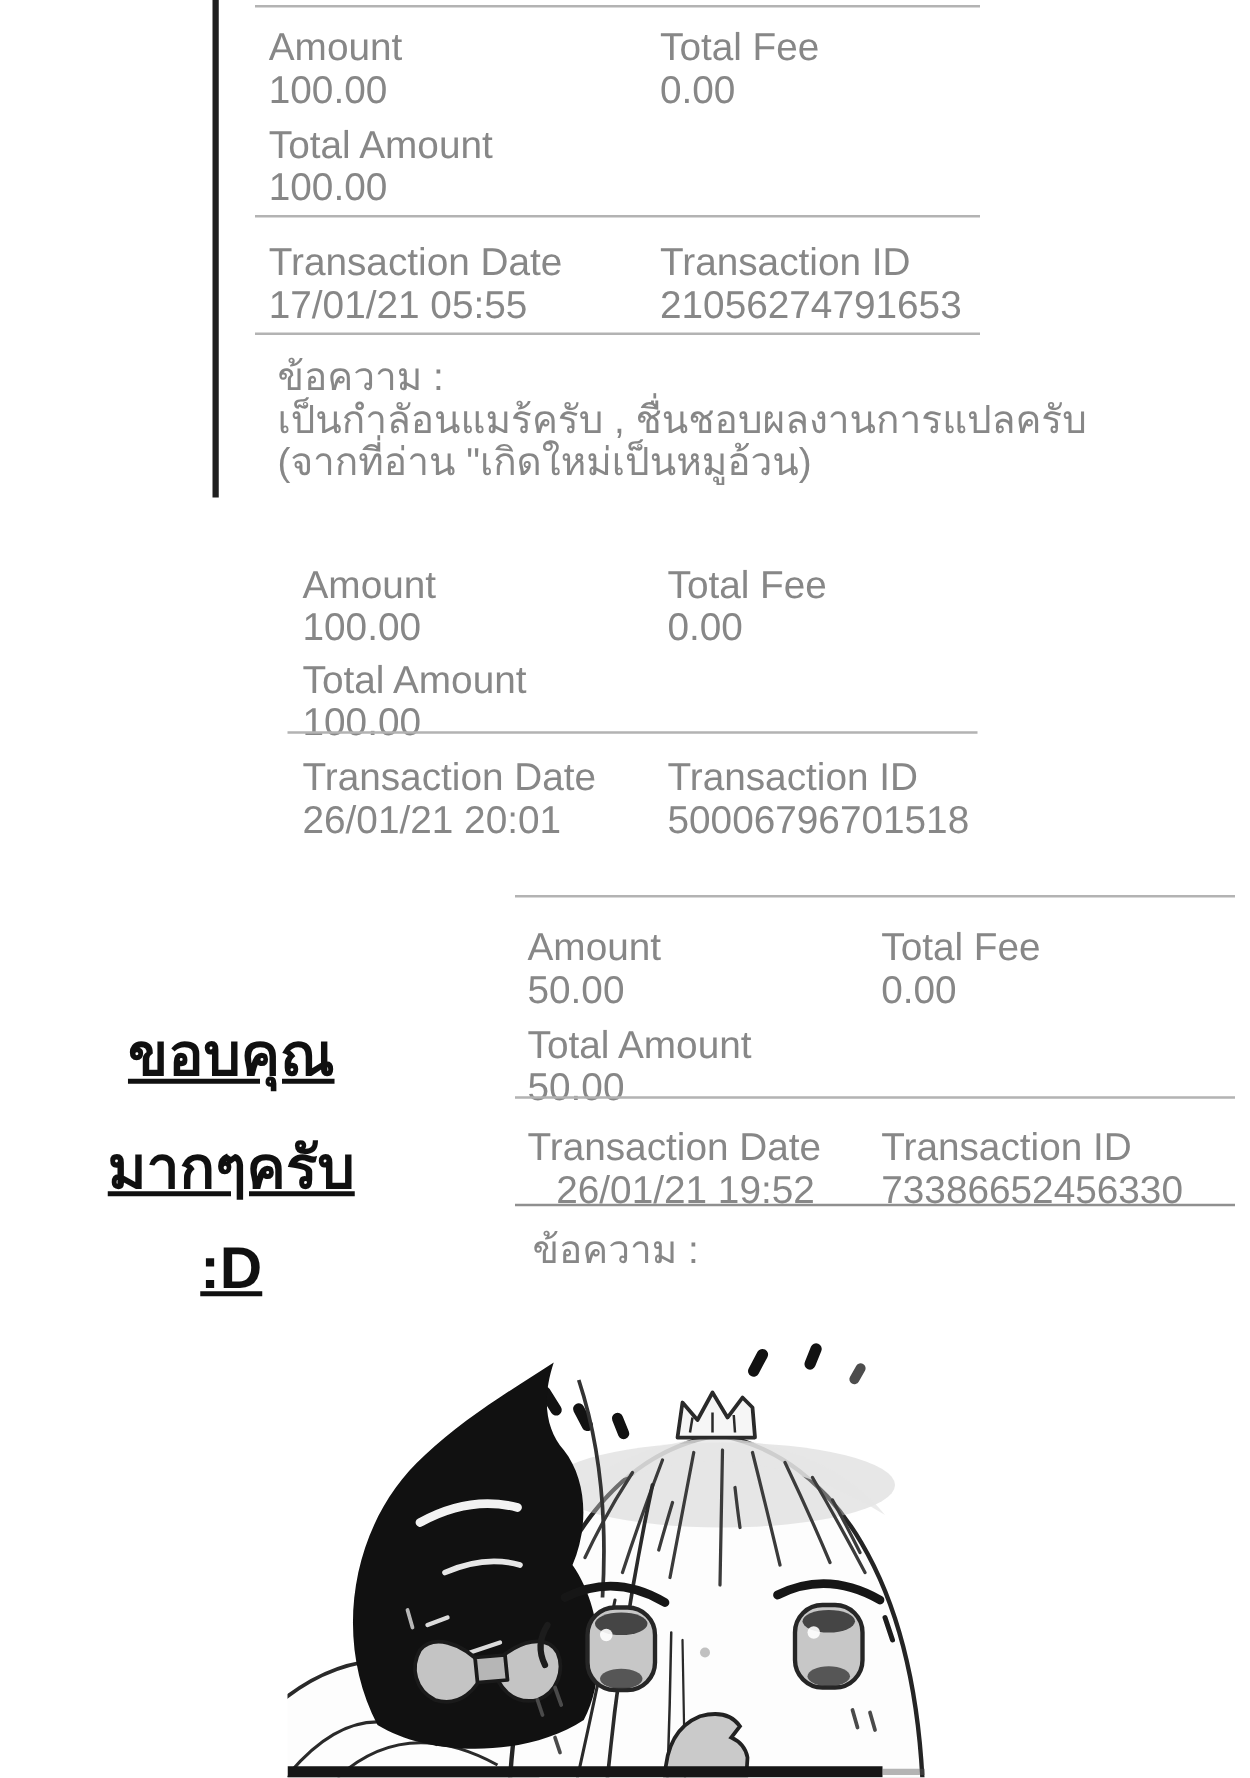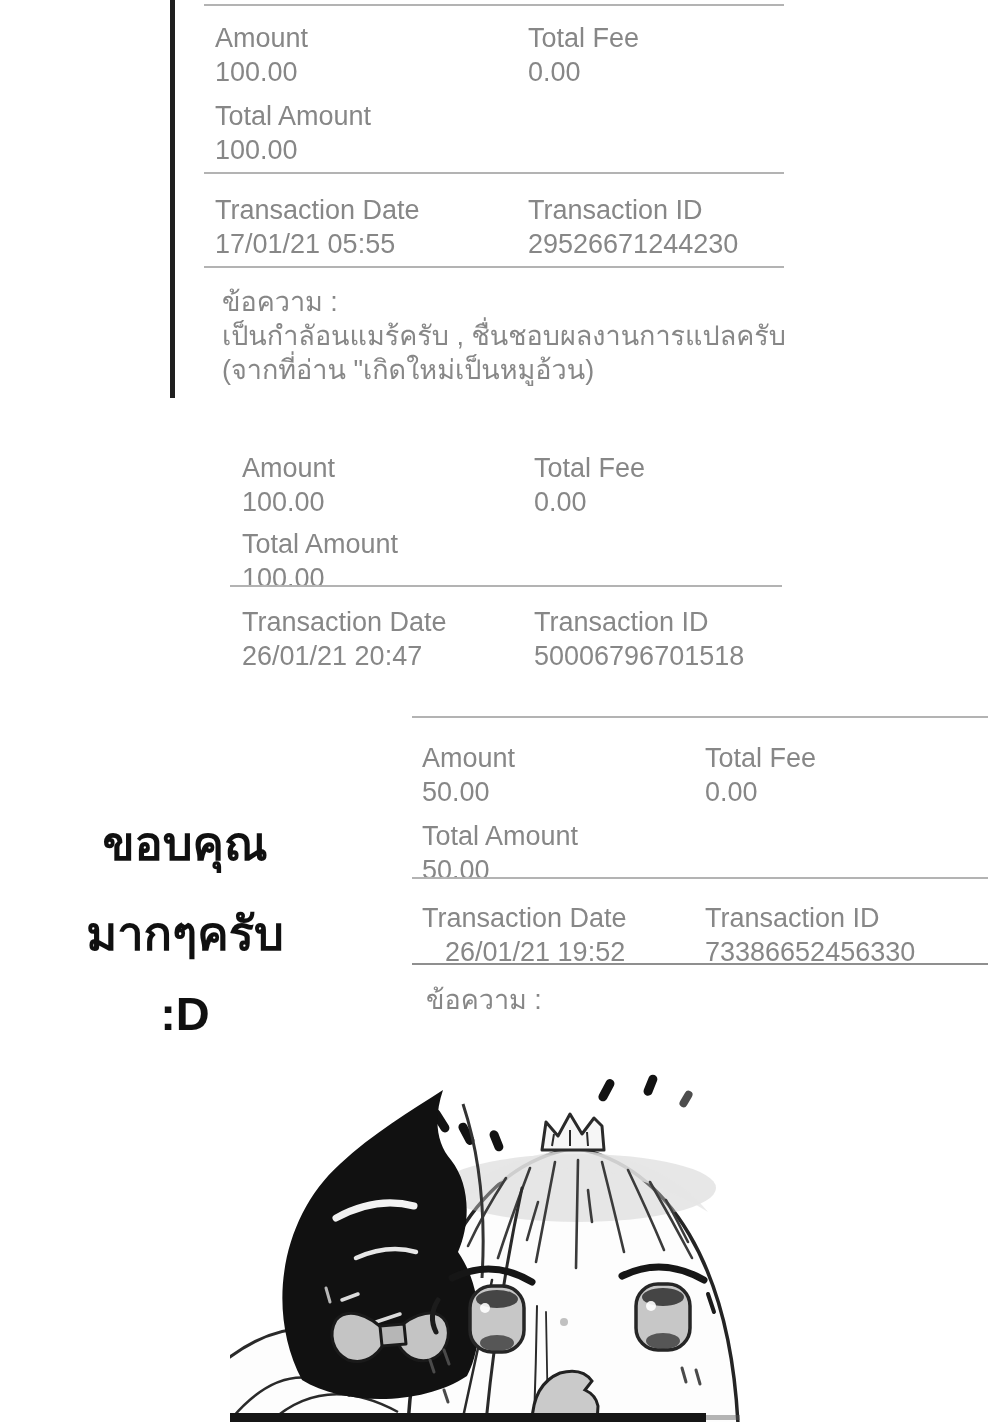--- a/index.html
+++ b/index.html
@@ -5,72 +5,72 @@
   html,body{margin:0;padding:0;}
   body{
     width:1000px;height:1422px;position:relative;overflow:hidden;
     background:#ffffff;
     font-family:"Liberation Sans", sans-serif;
   }
   .abs{position:absolute;}
   
   .vline{left:170px;top:0;width:5px;height:398px;background:#1f1f1f;}
   
-  .rc{color:#878787;font-size:27px;line-height:32px;white-space:nowrap;}
+  .rc{color:#878787;font-size:31px;line-height:32px;white-space:nowrap;}
   .divider{height:2px;background:#b3b3b3;}
   .divider.dark{background:#8f8f8f;}
   
   .r1{left:202px;top:0;width:582px;height:392px;}
   .r1 .col2{left:326px;}
   
   .r2{left:230px;top:440px;width:552px;height:240px;}
   .r2 .col2{left:304px;}
   
   .r3{left:412px;top:716px;width:576px;height:330px;}
   .r3 .col2{left:293px;}
   .thai{font-family:"Liberation Sans", sans-serif;}
   
-  .thanks{color:#101010;font-weight:600;text-align:center;width:260px;left:55px;font-size:47px;}
+  .thanks{color:#101010;font-weight:600;text-align:center;width:260px;left:55px;font-size:47px;text-decoration:underline;}
   
   .illus{left:230px;top:1050px;width:540px;height:372px;}
 </style>
 </head>
 <body>
 
 <div class="abs vline"></div>
 
 <div class="abs r1">
   <div class="abs divider" style="left:2px;top:4px;width:580px;"></div>
   <div class="abs rc" style="left:13px;top:22px;">Amount</div>
   <div class="abs rc" style="left:13px;top:56px;">100.00</div>
   <div class="abs rc col2" style="top:22px;">Total Fee</div>
   <div class="abs rc col2" style="top:56px;">0.00</div>
   <div class="abs rc" style="left:13px;top:100px;">Total Amount</div>
   <div class="abs rc" style="left:13px;top:134px;">100.00</div>
   <div class="abs divider" style="left:2px;top:172px;width:580px;"></div>
   <div class="abs rc" style="left:13px;top:194px;">Transaction Date</div>
   <div class="abs rc" style="left:13px;top:228px;">17/01/21 05:55</div>
   <div class="abs rc col2" style="top:194px;">Transaction ID</div>
-  <div class="abs rc col2" style="top:228px;">29526671244230</div>
+  <div class="abs rc col2" style="top:228px;">21056274791653</div>
   <div class="abs divider" style="left:2px;top:266px;width:580px;"></div>
   <div class="abs rc thai" style="left:20px;top:286px;">ข้อความ :</div>
   <div class="abs rc thai" style="left:20px;top:320px;">เป็นกำลัอนแมร้ครับ , ชื่นชอบผลงานการแปลครับ</div>
   <div class="abs rc thai" style="left:20px;top:354px;">(จากที่อ่าน "เกิดใหม่เป็นหมูอ้วน)</div>
 </div>
 
 <div class="abs r2">
   <div class="abs rc" style="left:12px;top:12px;">Amount</div>
   <div class="abs rc" style="left:12px;top:46px;">100.00</div>
   <div class="abs rc col2" style="top:12px;">Total Fee</div>
   <div class="abs rc col2" style="top:46px;">0.00</div>
   <div class="abs rc" style="left:12px;top:88px;">Total Amount</div>
   <div class="abs rc" style="left:12px;top:122px;">100.00</div>
   <div class="abs divider" style="left:0;top:145px;width:552px;"></div>
   <div class="abs rc" style="left:12px;top:166px;">Transaction Date</div>
-  <div class="abs rc" style="left:12px;top:200px;">26/01/21 20:47</div>
+  <div class="abs rc" style="left:12px;top:200px;">26/01/21 20:01</div>
   <div class="abs rc col2" style="top:166px;">Transaction ID</div>
   <div class="abs rc col2" style="top:200px;">50006796701518</div>
 </div>
 
 <div class="abs r3">
   <div class="abs divider" style="left:0;top:0;width:576px;"></div>
   <div class="abs rc" style="left:10px;top:26px;">Amount</div>
   <div class="abs rc" style="left:10px;top:60px;">50.00</div>
   <div class="abs rc col2" style="top:26px;">Total Fee</div>
   <div class="abs rc col2" style="top:60px;">0.00</div>

